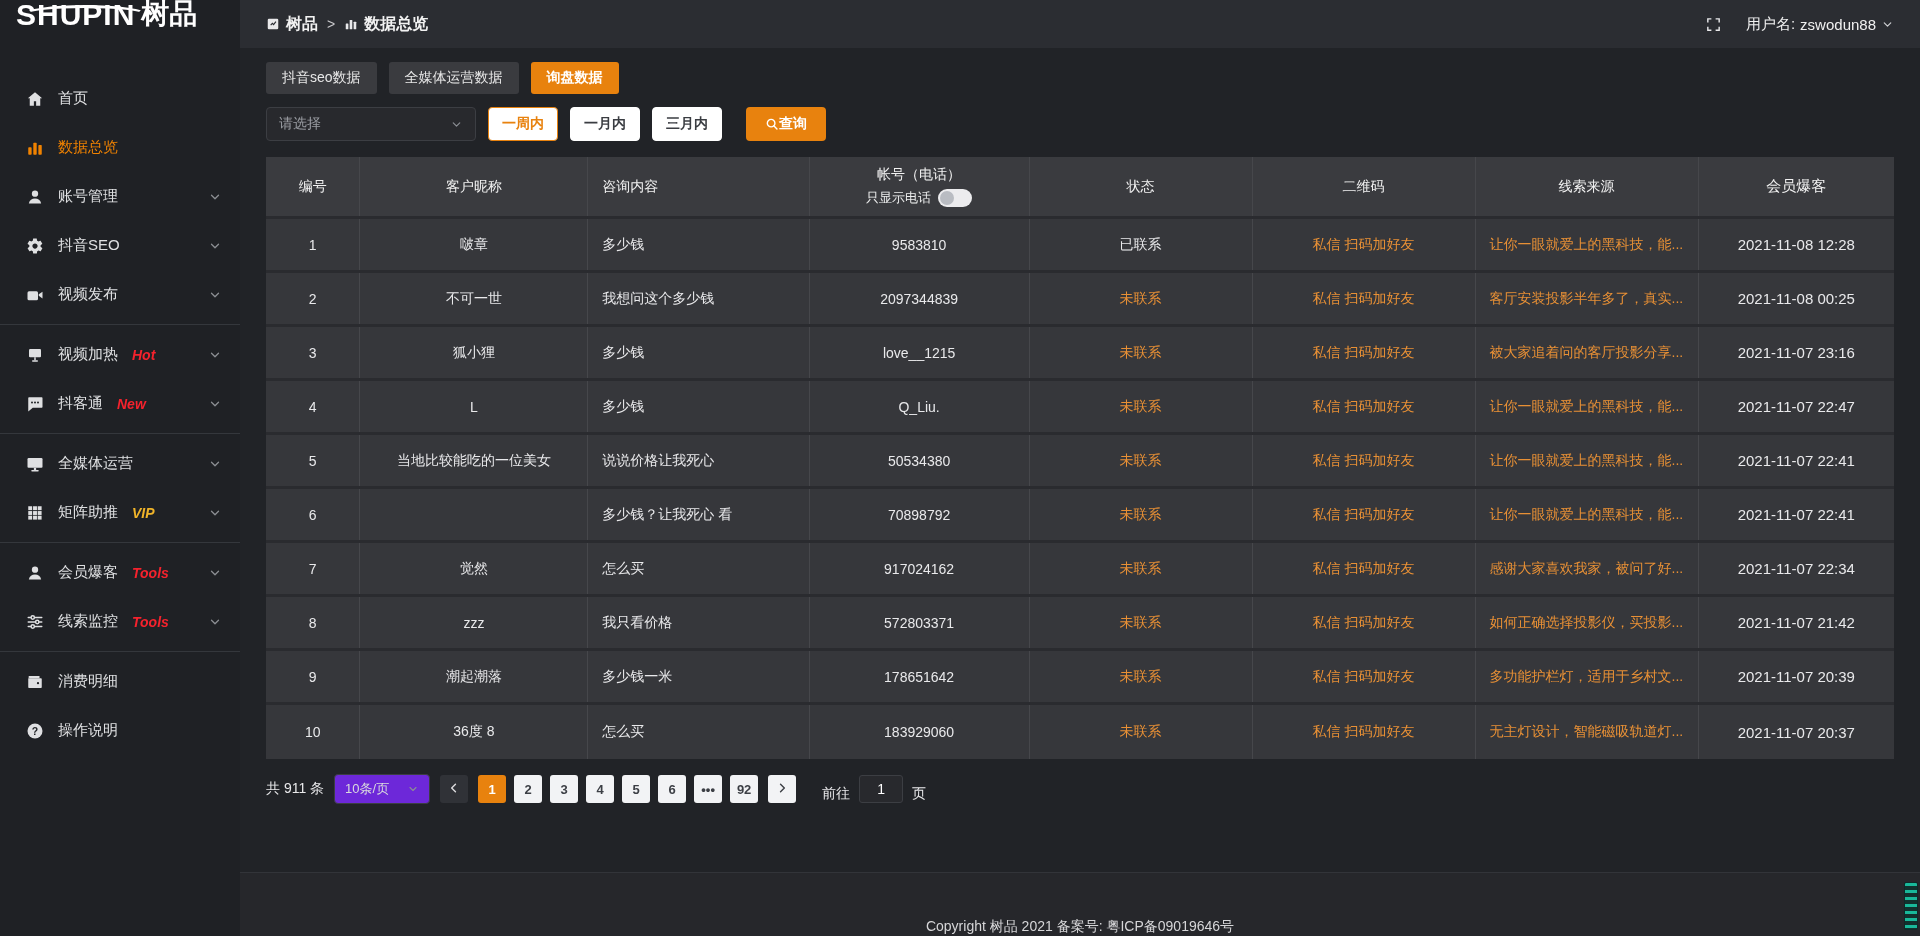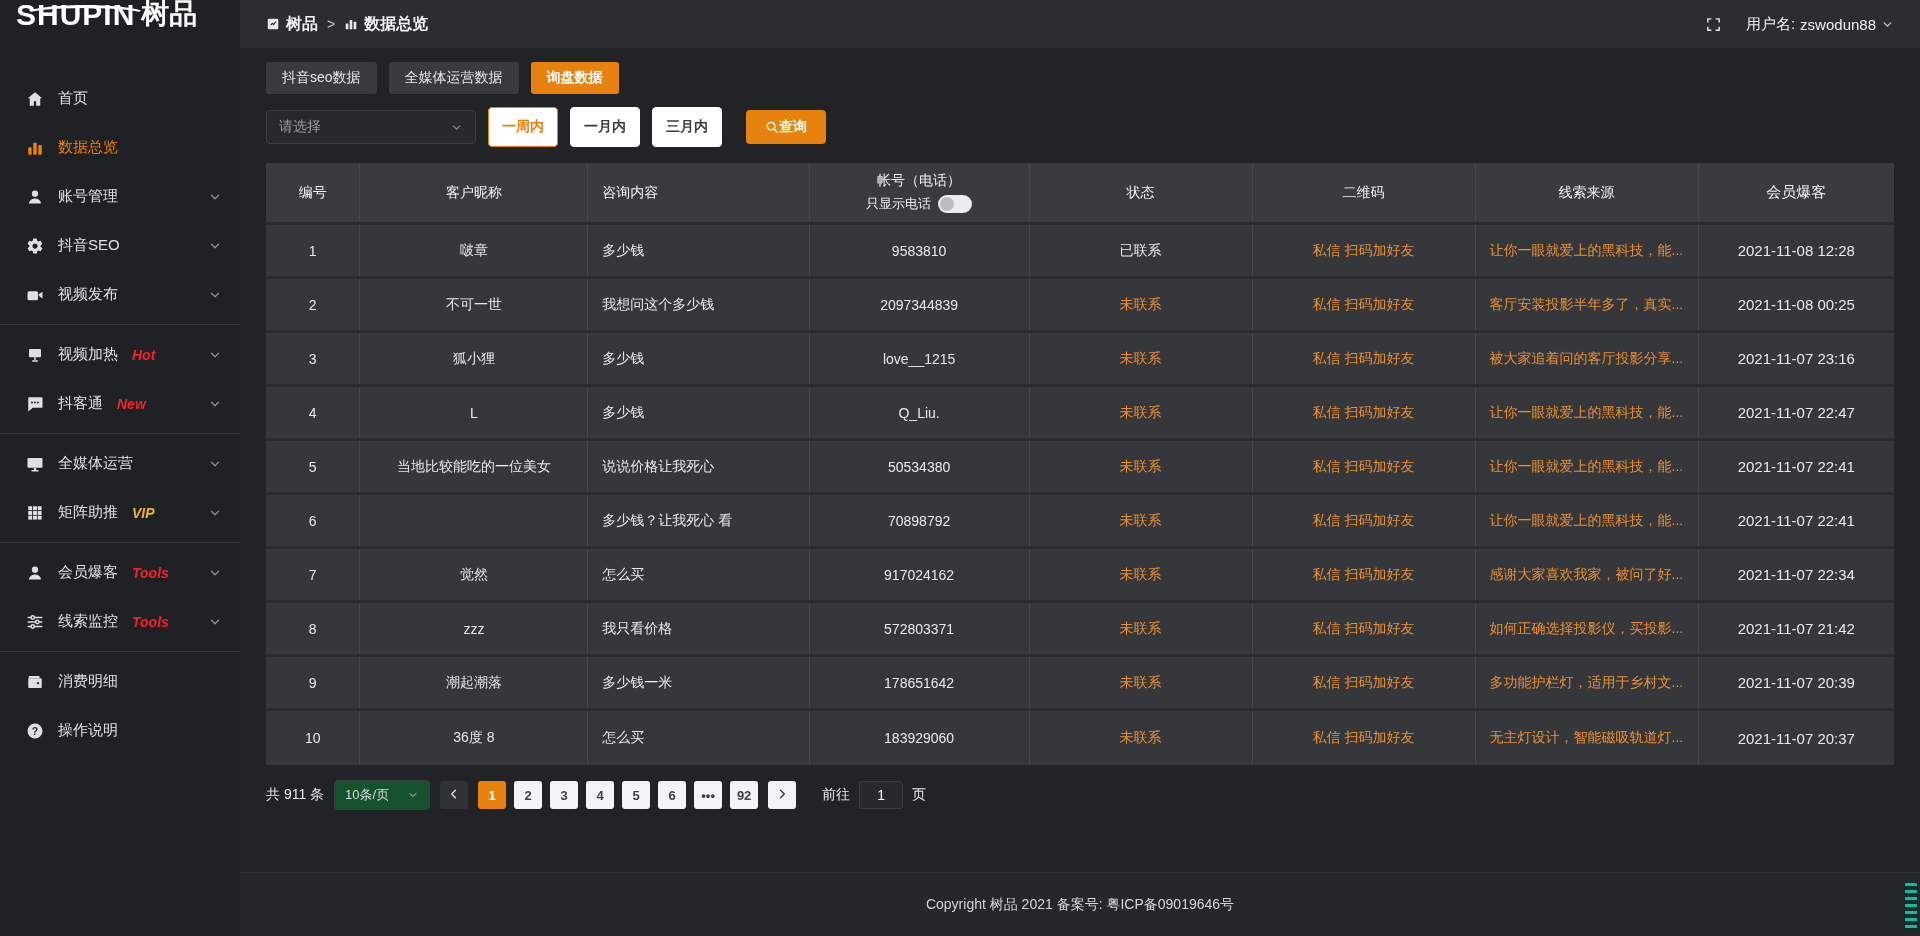--- a/index.html
+++ b/index.html
@@ -43,21 +43,21 @@
   
   .tabs{display:flex;gap:12px}
   .tab{height:32px;padding:0 16px;background:#3a3b3f;color:#e8e8e8;border:none;border-radius:3px;font-size:14px;cursor:pointer;font-family:inherit}
   .tab.active{background:#e8820e;color:#fff;font-weight:bold}
 
   
   .filterbar{display:flex;align-items:center;margin-top:13px;gap:12px}
   .select{width:210px;height:34px;background:#28292d;border:1px solid #3c3e43;border-radius:4px;display:flex;align-items:center;padding:0 12px;color:#9a9da3;font-size:14px;cursor:pointer}
   .select .sel-chevron{margin-left:auto;display:inline-flex;color:#8b8e93}
   .select .sel-chevron svg{width:13px;height:13px}
-  .range-btn{height:40px;min-width:70px;padding:0 13px;background:#fff;border:1px solid #fff;border-radius:4px;color:#3a3d42;font-size:14px;font-weight:bold;cursor:pointer;font-family:Liberation Mono, monospace}
+  .range-btn{height:34px;min-width:70px;padding:0 13px;background:#fff;border:1px solid #fff;border-radius:4px;color:#3a3d42;font-size:14px;font-weight:bold;cursor:pointer;font-family:Liberation Mono, monospace}
   .range-btn.active{color:#e8820e;border-color:#e8820e}
   .search-btn{height:34px;padding:0 19px;margin-left:12px;background:#e8820e;color:#fff;border:none;border-radius:4px;font-size:14px;font-weight:bold;display:flex;align-items:center;cursor:pointer;font-family:inherit}
   .search-btn .s-icon{display:inline-flex}
   .search-btn svg{width:14px;height:14px}
 
   
   .table{margin-top:16px;background:#36373b}
   .thead{display:flex;height:62px;background:#3a3b3f;border-bottom:3px solid #2a2b2f}
   .th{display:flex;flex-direction:column;align-items:center;justify-content:center;gap:5px;color:#f2f2f2;font-size:14px;border-right:1px solid #46474b;padding:0 14px;white-space:nowrap}
   .th:last-child{border-right:none}
@@ -71,33 +71,33 @@
   .td:last-child{border-right:none}
   .td.al{justify-content:flex-start}
   .orange{color:#e89035}
   .c-id{width:5.8%}.c-nick{width:14%}.c-content{width:13.6%}.c-account{width:13.5%}
   .c-status{width:13.7%}.c-qr{width:13.7%}.c-source{width:13.7%}.c-date{flex:1;font-size:15px}
   .link{cursor:pointer}
 
   
   .pagination{display:flex;align-items:center;margin-top:15px;gap:10px;font-size:14px;color:#e9e9eb}
   .ptotal{}
-  .psize{width:96px;height:30px;background:#14532d;border:1px solid #3c3e43;border-radius:4px;display:flex;align-items:center;padding:0 10px;color:#d9dadd;font-size:13px;cursor:pointer}
+  .psize{width:96px;height:30px;background:#6d28d9;border:1px solid #3c3e43;border-radius:4px;display:flex;align-items:center;padding:0 10px;color:#d9dadd;font-size:13px;cursor:pointer}
   .psize .sel-chevron{margin-left:auto;display:inline-flex;color:#8b8e93}
   .psize svg{width:12px;height:12px}
   .pbtn{width:28px;height:28px;border-radius:3px;border:none;display:inline-flex;align-items:center;justify-content:center;font-size:13px;font-weight:bold;cursor:pointer;font-family:inherit}
   .pbtn svg{width:14px;height:14px}
   .pbtn.dark{background:#303237;color:#dcdcde}
   .pbtn.light{background:#f2f3f5;color:#3c3f45}
   .pbtn.active{background:#e8820e;color:#fff}
   .pages{display:flex;gap:8px}
-  .goto{display:flex;align-items:center;gap:9px;margin-left:16px}
+  .goto{display:flex;align-items:flex-end;gap:9px;margin-left:16px}
   .goto input{width:44px;height:28px;background:#28292d;border:1px solid #3c3e43;border-radius:3px;color:#fff;text-align:center;font-size:14px;font-family:inherit}
 
-  .footer{height:64px;flex:none;background:#26272b;border-top:1px solid #323439;display:flex;align-items:center;justify-content:center;color:#d6d6d8;font-size:14px}
+  .footer{height:64px;flex:none;background:#26272b;border-top:1px solid #323439;display:flex;align-items:flex-end;justify-content:center;color:#d6d6d8;font-size:14px}
 
   .floating-widget{position:fixed;right:2px;bottom:6px;width:14px;height:48px;border-radius:2px;background:repeating-linear-gradient(180deg,#19b89a 0 3px,#12312e 3px 7px);border:1px solid #0e2a28;cursor:pointer}
 </style>
 </head>
 <body>
 
 <div class="app">
 
   <aside class="sidebar">
     <div class="logo">

